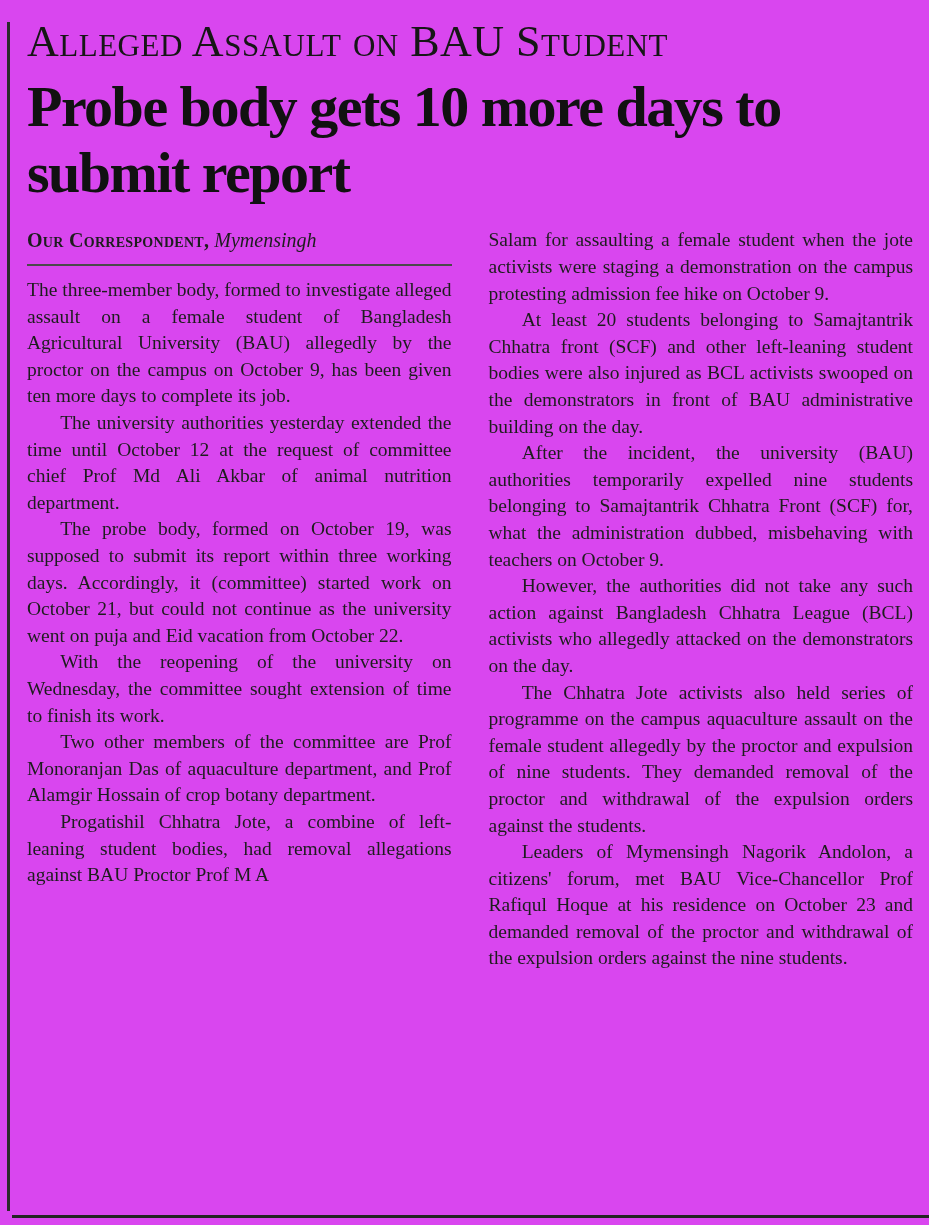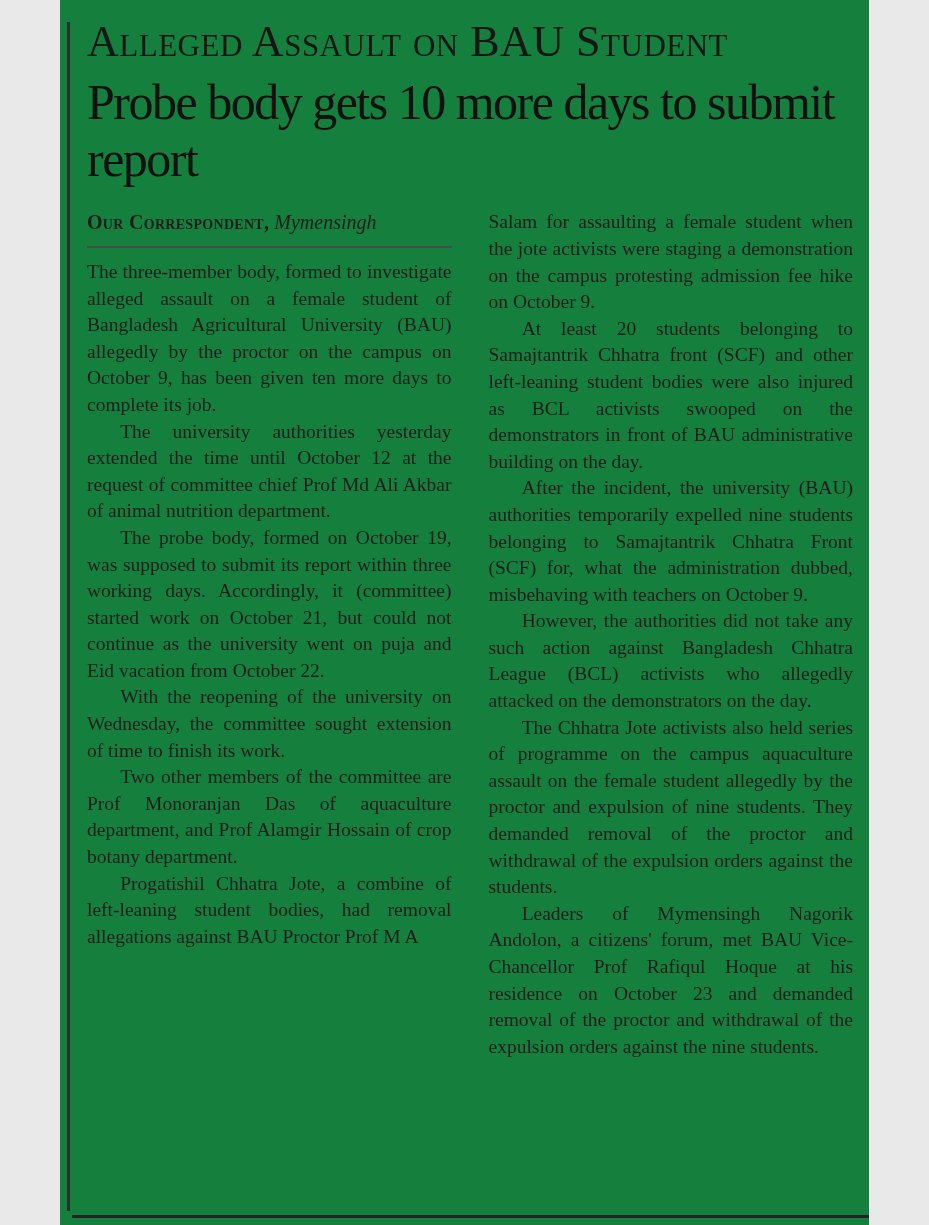--- a/index.html
+++ b/index.html
@@ -1,22 +1,22 @@
 <!DOCTYPE html>
 <html lang="en"><head>
 <meta charset="utf-8">
 <style>
   * { box-sizing: border-box; }
   html, body { margin: 0; padding: 0; background: #e9e9e9; }
   .page {
     position: relative;
-    width: 809px;
+    width: 929px;
     height: 1225px;
     margin: 0 auto;
-    background: #15803d;
+    background: #d946ef;
     color: #1b1b1b;
     font-family: "Liberation Serif", serif;
     overflow: hidden;
   }
   .left-rule {
     position: absolute;
     left: 7px;
     top: 22px;
     bottom: 14px;
     width: 3px;
@@ -27,22 +27,22 @@
   }
   .kicker {
     font-variant: small-caps;
     font-size: 44px;
     line-height: 1.1;
     letter-spacing: 0.5px;
     color: #161616;
     margin: 2px 0 0 0;
   }
   .headline {
-    font-size: 50px;
-    font-weight: 400;
+    font-size: 58px;
+    font-weight: 700;
     line-height: 1.13;
     letter-spacing: -1.5px;
     color: #111;
     margin: 8px 0 22px 0;
   }
   .columns {
     display: flex;
     gap: 37px;
   }
   .col {

